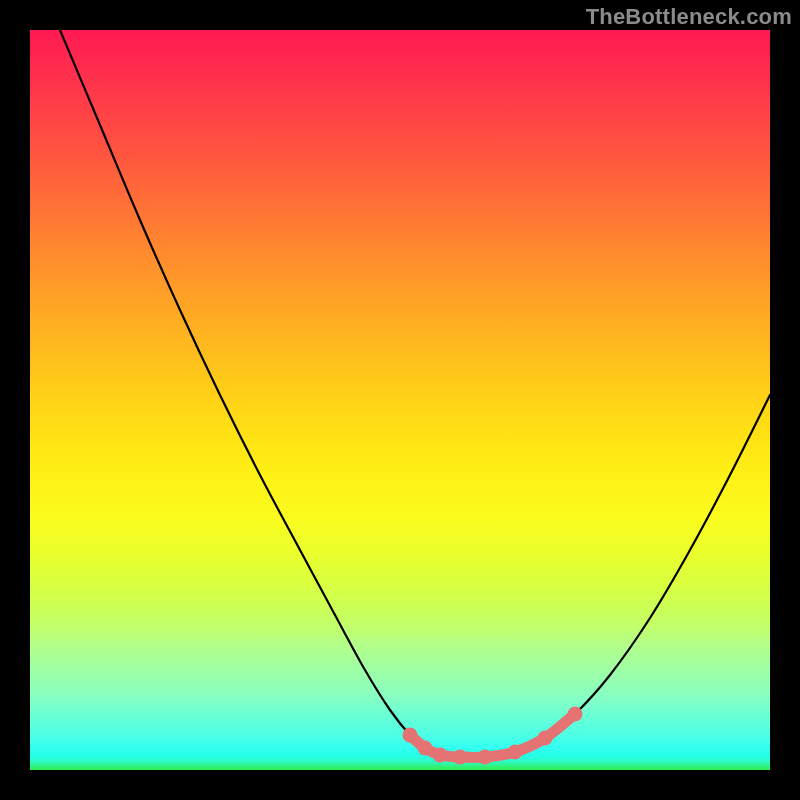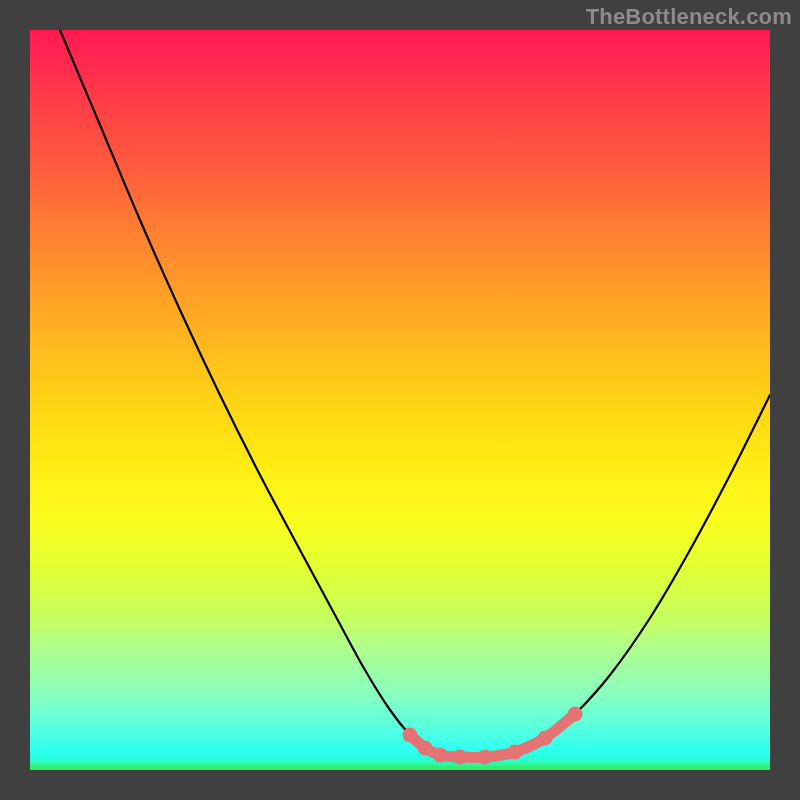--- a/index.html
+++ b/index.html
@@ -1,20 +1,20 @@
 <!DOCTYPE html>
 <html><head>
 <meta charset="utf-8">
 <style>
   * { margin: 0; padding: 0; box-sizing: border-box; }
   html, body { width: 800px; height: 800px; overflow: hidden; }
   .stage {
     width: 800px;
     height: 800px;
-    background: #404040;
+    background: #000000;
     position: relative;
   }
   .plot {
     position: absolute;
     left: 30px;
     top: 30px;
     width: 740px;
     height: 740px;
   }
   .gradient {

